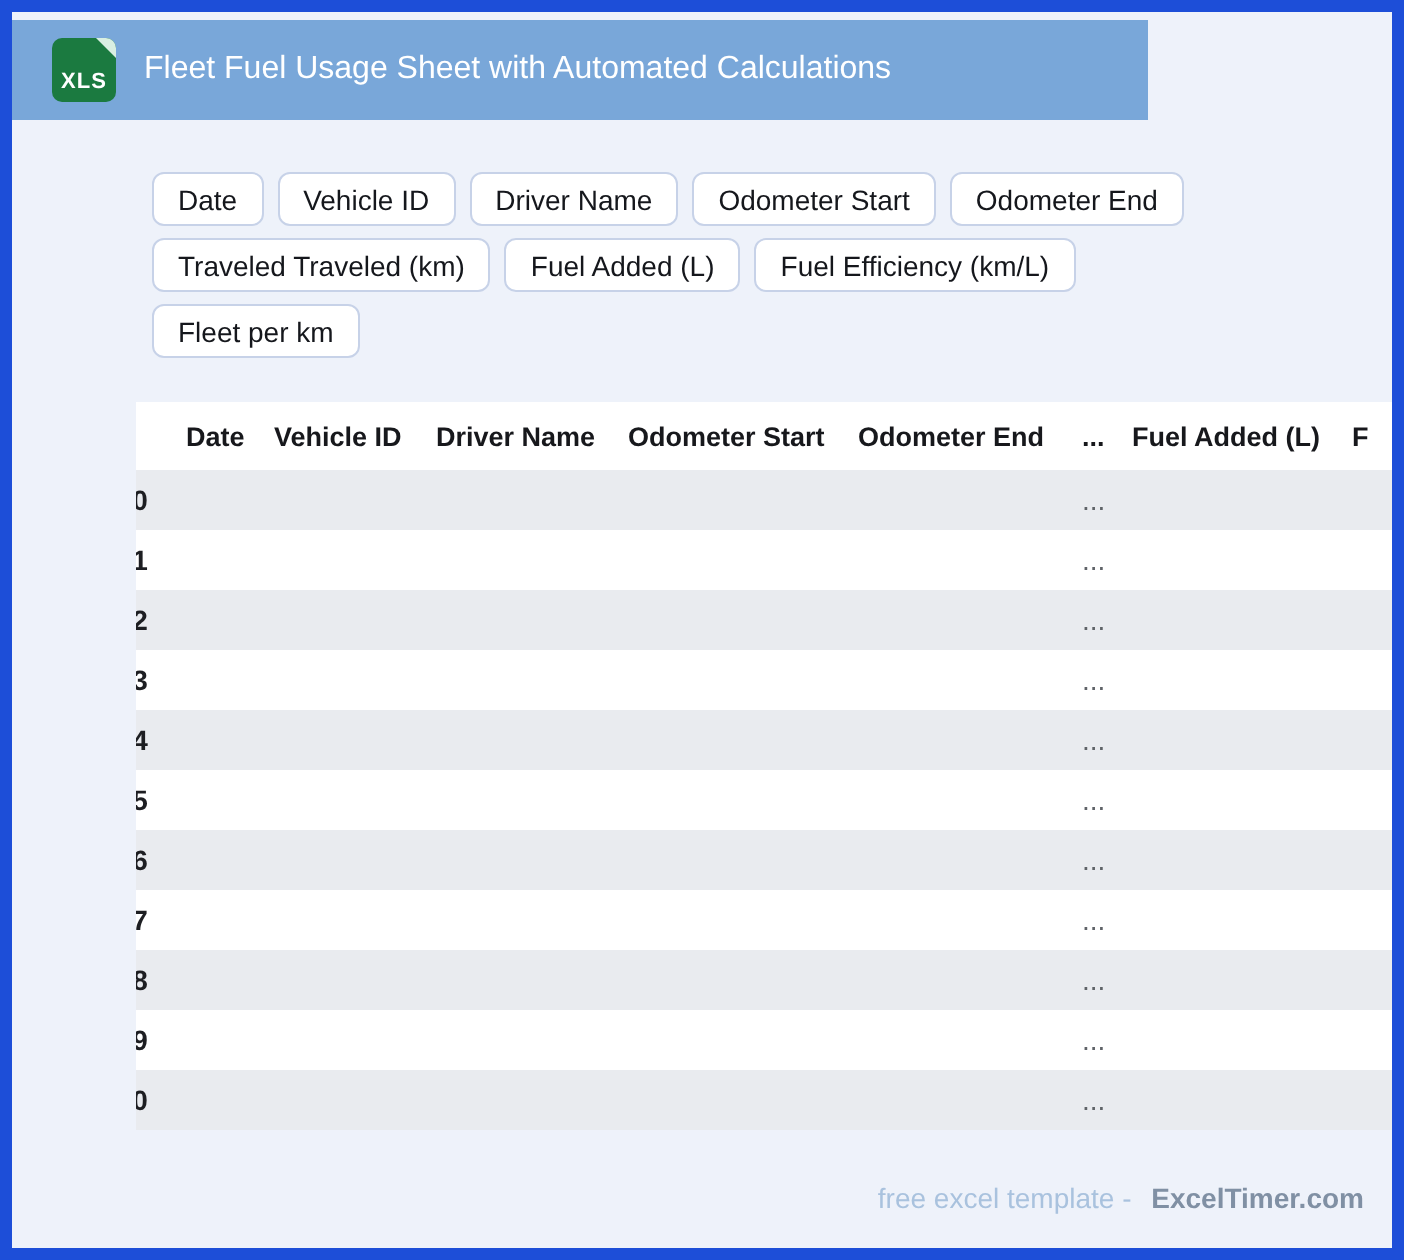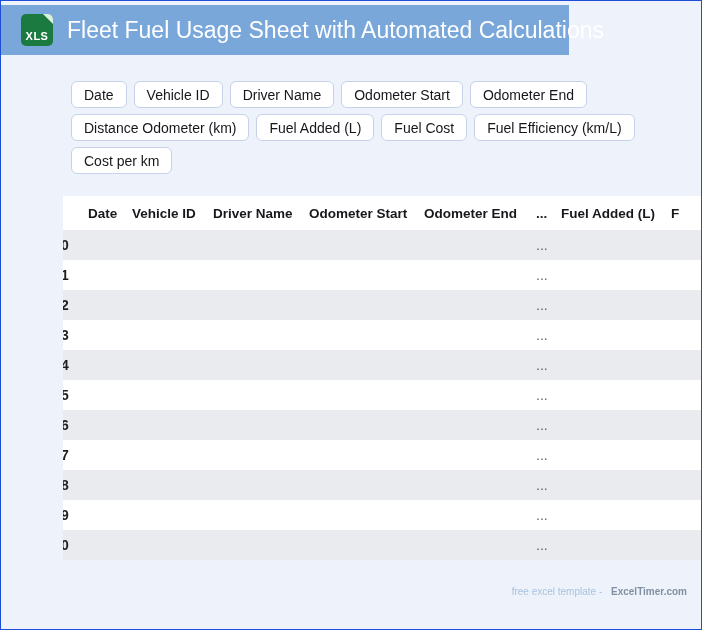--- a/index.html
+++ b/index.html
@@ -1,37 +1,37 @@
 <!DOCTYPE html>
 <html><head>
 <meta charset="utf-8">
 <style>
   * { margin:0; padding:0; box-sizing:border-box; }
   body { font-family:"Liberation Sans", sans-serif; background:#fff; }
   .page {
     width:702px; height:630px; background:#eef2fa;
-    border:1px solid #1d4ed8; overflow:hidden; position:relative;
+    border:6px solid #1d4ed8; overflow:hidden; position:relative;
   }
   
   .header-bar {
     margin-top:4px; width:568px; height:50px; background:#79a7d9;
     display:flex; align-items:center; padding-left:20px;
   }
   .xls-icon {
     width:32px; height:32px; background:#1b7a40; border-radius:5px;
     position:relative; display:flex; align-items:flex-end; justify-content:center;
     flex-shrink:0;
   }
   .xls-fold {
     position:absolute; top:0; right:0; width:0; height:0;
     border-top:10px solid #d9efe2; border-left:10px solid transparent;
     border-top-right-radius:5px;
   }
   .xls-text { color:#fff; font-weight:bold; font-size:11px; letter-spacing:.5px; margin-bottom:4px; }
-  .title { color:#fff; font-size:23px; font-weight:500; margin-left:14px; white-space:nowrap; }
+  .title { color:#fff; font-size:16px; font-weight:500; margin-left:14px; white-space:nowrap; }
 
   
   .chips { margin:26px 0 0 70px; }
   .chip-row { display:flex; gap:7px; margin-bottom:6px; }
   .chip {
     background:#fff; border:1px solid #c7d2e8; border-radius:6px;
     height:27px; padding:0 12px; display:inline-flex; align-items:center;
     font-size:14px; font-weight:500; color:#15171c; white-space:nowrap;
   }
 
@@ -43,21 +43,21 @@
   .r-odd { background:#e9ebef; }
   .c { padding-left:15px; white-space:nowrap; flex-shrink:0; }
   .c0 { width:16px; padding:0; text-align:center; font-size:14px; font-weight:bold; color:#1d1e22; }
   .c1 { width:44px; } .c2 { width:81px; } .c3 { width:96px; }
   .c4 { width:115px; } .c5 { width:112px; } .c6 { width:25px; }
   .c7 { width:110px; } .c8 { width:90px; }
   .gap { width:448px; padding:0; }
   .dots { color:#5f6368; font-size:14px; }
 
   
-  .footer { margin-top:26px; text-align:right; padding-right:14px; font-size:10px; }
+  .footer { margin-top:26px; text-align:right; padding-right:14px; font-size:14px; }
   .footer-prefix { color:#a9c2de; }
   .footer-brand { color:#8090a4; font-weight:bold; margin-left:6px; }
 </style>
 </head>
 <body>
 
 <div class="page">
 
   <div class="header-bar">
     <div class="xls-icon">
@@ -69,27 +69,26 @@
 
   <div class="chips">
     <div class="chip-row">
       <span class="chip">Date</span>
       <span class="chip">Vehicle ID</span>
       <span class="chip">Driver Name</span>
       <span class="chip">Odometer Start</span>
       <span class="chip">Odometer End</span>
     </div>
     <div class="chip-row">
-      <span class="chip">Distance Odometer (km)</span>
+      <span class="chip">Traveled Traveled (km)</span>
       <span class="chip">Fuel Added (L)</span>
-      <span class="chip">Fuel Cost</span>
       <span class="chip">Fuel Efficiency (km/L)</span>
     </div>
     <div class="chip-row">
-      <span class="chip">Cost per km</span>
+      <span class="chip">Fleet per km</span>
     </div>
   </div>
 
   <div class="table-wrap">
     <div class="t-inner">
 
       <div class="t-row t-head">
         <span class="c c0"></span>
         <span class="c c1">Date</span>
         <span class="c c2">Vehicle ID</span>

